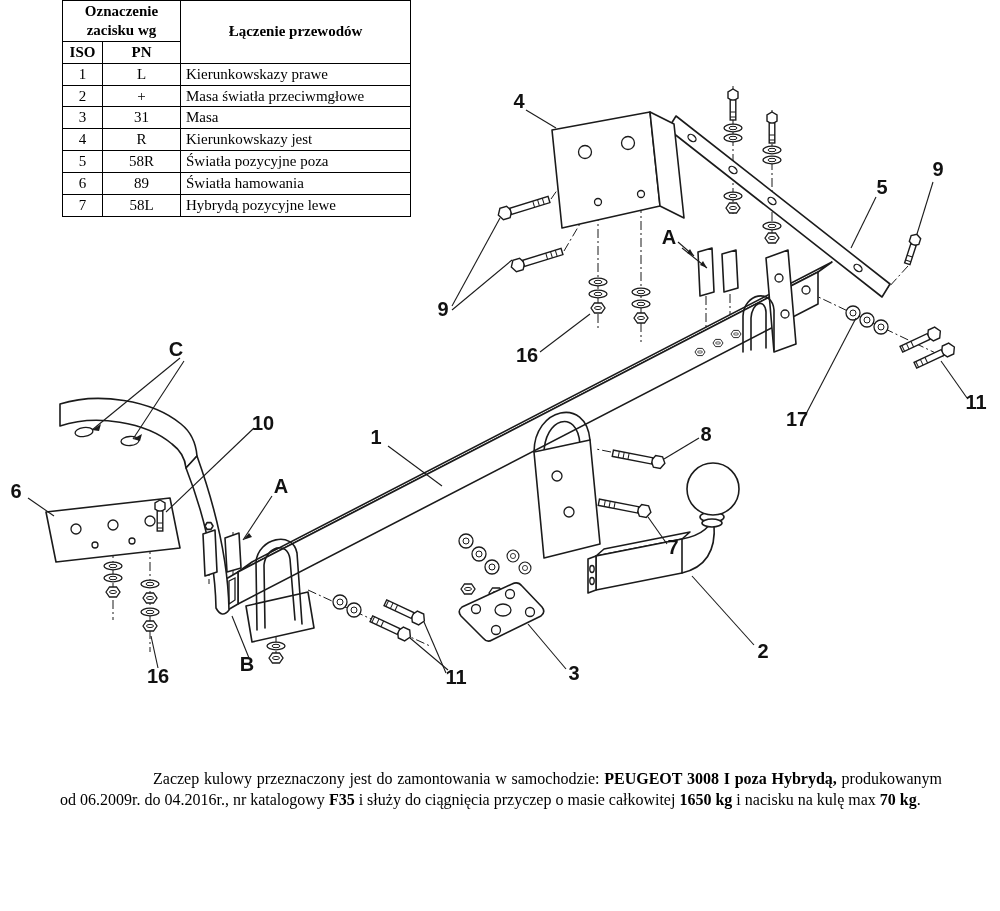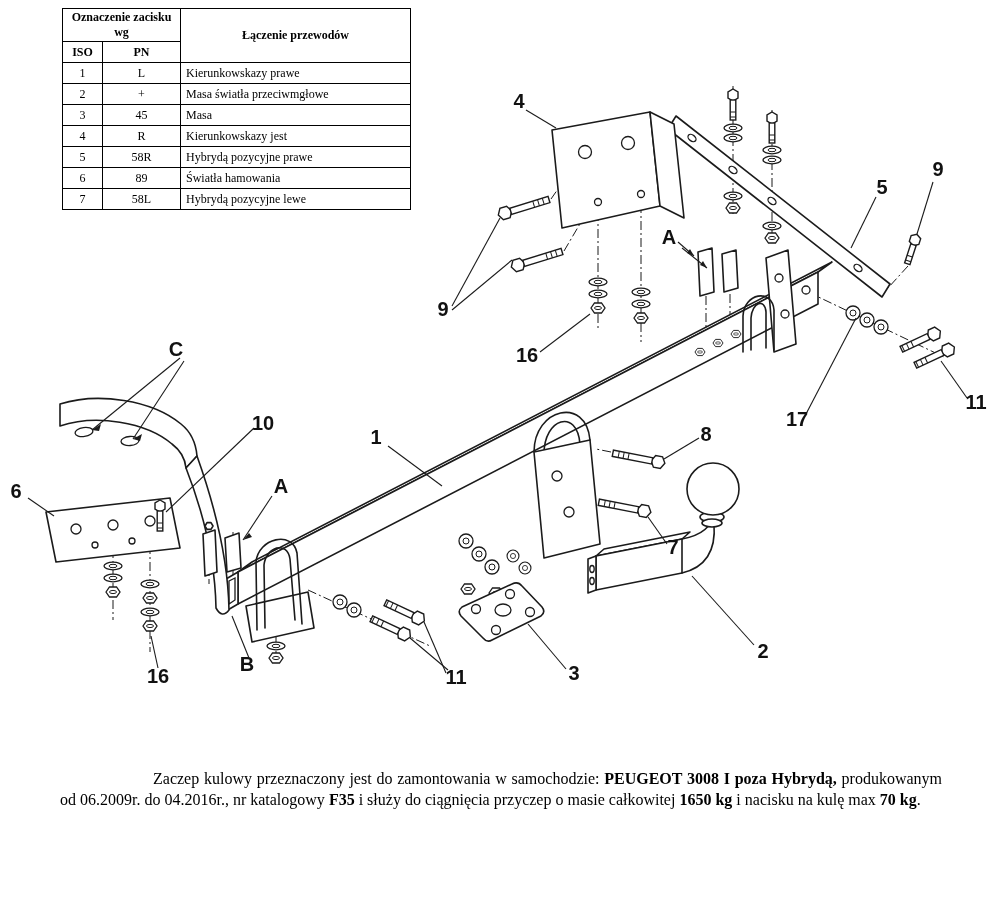--- a/index.html
+++ b/index.html
@@ -1,22 +1,22 @@
 <!DOCTYPE html>
 <html><head>
 <meta charset="utf-8">
 <style>
   *{margin:0;padding:0;box-sizing:border-box}
   html,body{background:#fff}
   body{width:1000px;height:911px;font-family:"Liberation Sans",sans-serif;color:#000}
   .page{position:relative;width:1000px;height:911px;background:#fff;overflow:hidden}
   .diagram-svg{position:absolute;left:0;top:0}
 
-  table.wiring{position:absolute;left:62px;top:8px;border-collapse:collapse;background:#fff;
-    font-family:"Liberation Serif",serif;font-size:12px;color:#000;z-index:5}
+  table.wiring{position:absolute;left:62px;top:0;border-collapse:collapse;background:#fff;
+    font-family:"Liberation Serif",serif;font-size:15px;color:#000;z-index:5}
   .wiring td{border:1px solid #000;padding:1px 5px;line-height:1.26;height:21px;vertical-align:middle}
   .wiring td.hdr{font-weight:bold;text-align:center}
   .wiring td.c{text-align:center}
 
   p.desc{position:absolute;left:60px;top:768px;width:882px;text-align:justify;text-indent:93px;
     font-family:"Liberation Serif",serif;font-size:16px;line-height:1.32;color:#000}
   p.desc b{font-weight:bold}
 
   .callout{font-family:"Liberation Sans",sans-serif;font-size:20px;font-weight:bold;fill:#111}
   .part{fill:#fff;stroke:#1b1b1b;stroke-width:1.6;stroke-linejoin:round}
@@ -51,32 +51,32 @@
           <td class="c">L</td>
           <td>Kierunkowskazy prawe</td>
         </tr>
     <tr>
           <td class="c">2</td>
           <td class="c">+</td>
           <td>Masa światła przeciwmgłowe</td>
         </tr>
     <tr>
           <td class="c">3</td>
-          <td class="c">45</td>
+          <td class="c">31</td>
           <td>Masa</td>
         </tr>
     <tr>
           <td class="c">4</td>
           <td class="c">R</td>
           <td>Kierunkowskazy jest</td>
         </tr>
     <tr>
           <td class="c">5</td>
           <td class="c">58R</td>
-          <td>Hybrydą pozycyjne prawe</td>
+          <td>Światła pozycyjne poza</td>
         </tr>
     <tr>
           <td class="c">6</td>
           <td class="c">89</td>
           <td>Światła hamowania</td>
         </tr>
     <tr>
           <td class="c">7</td>
           <td class="c">58L</td>
           <td>Hybrydą pozycyjne lewe</td>

